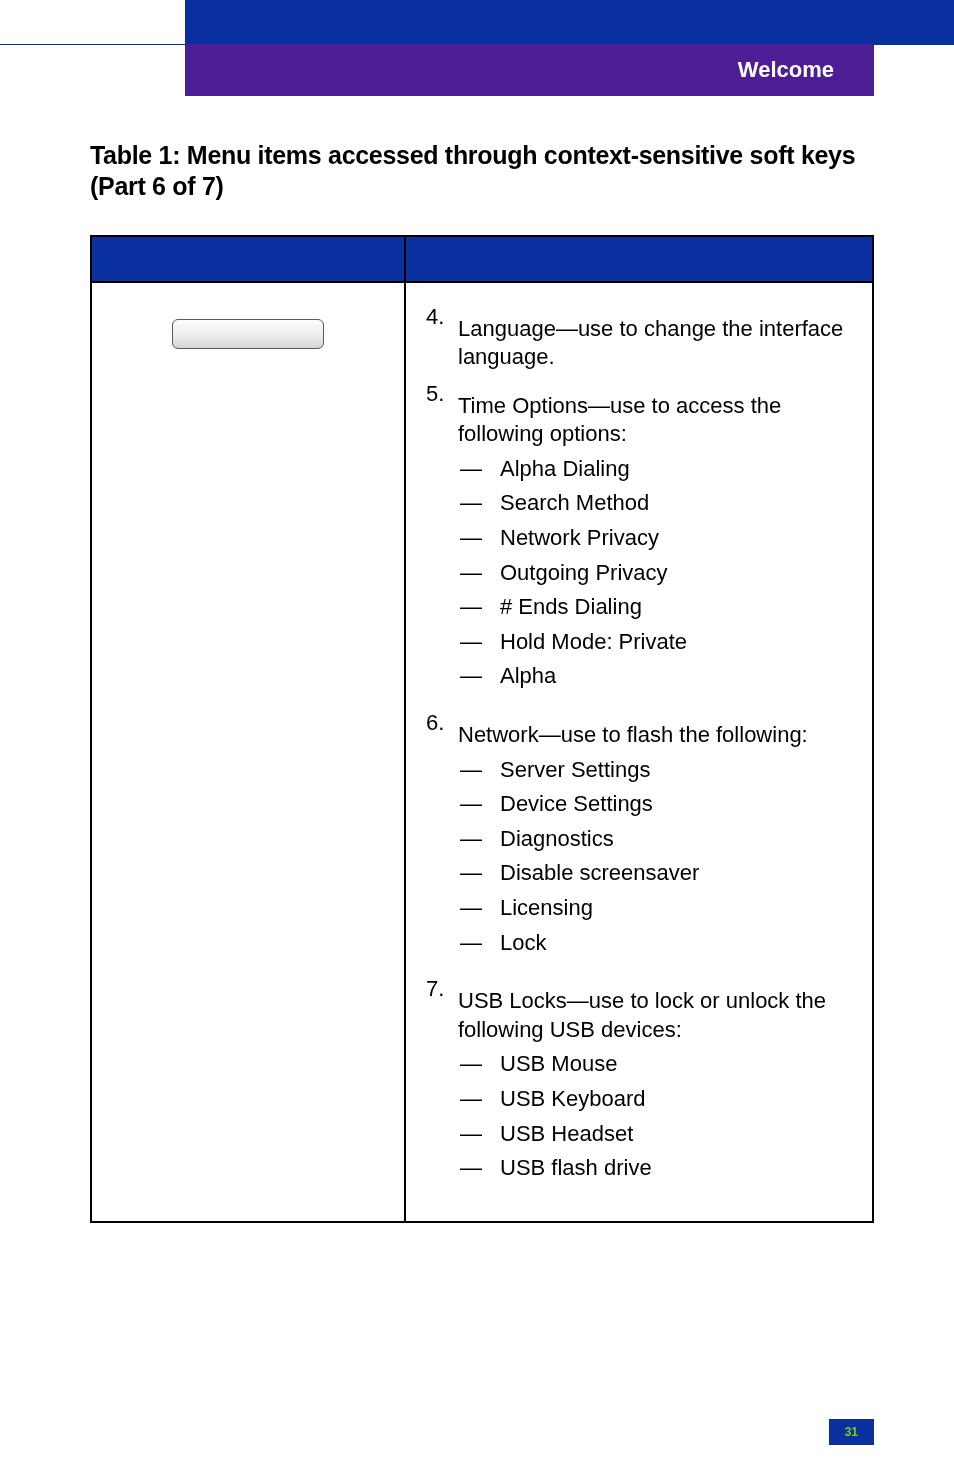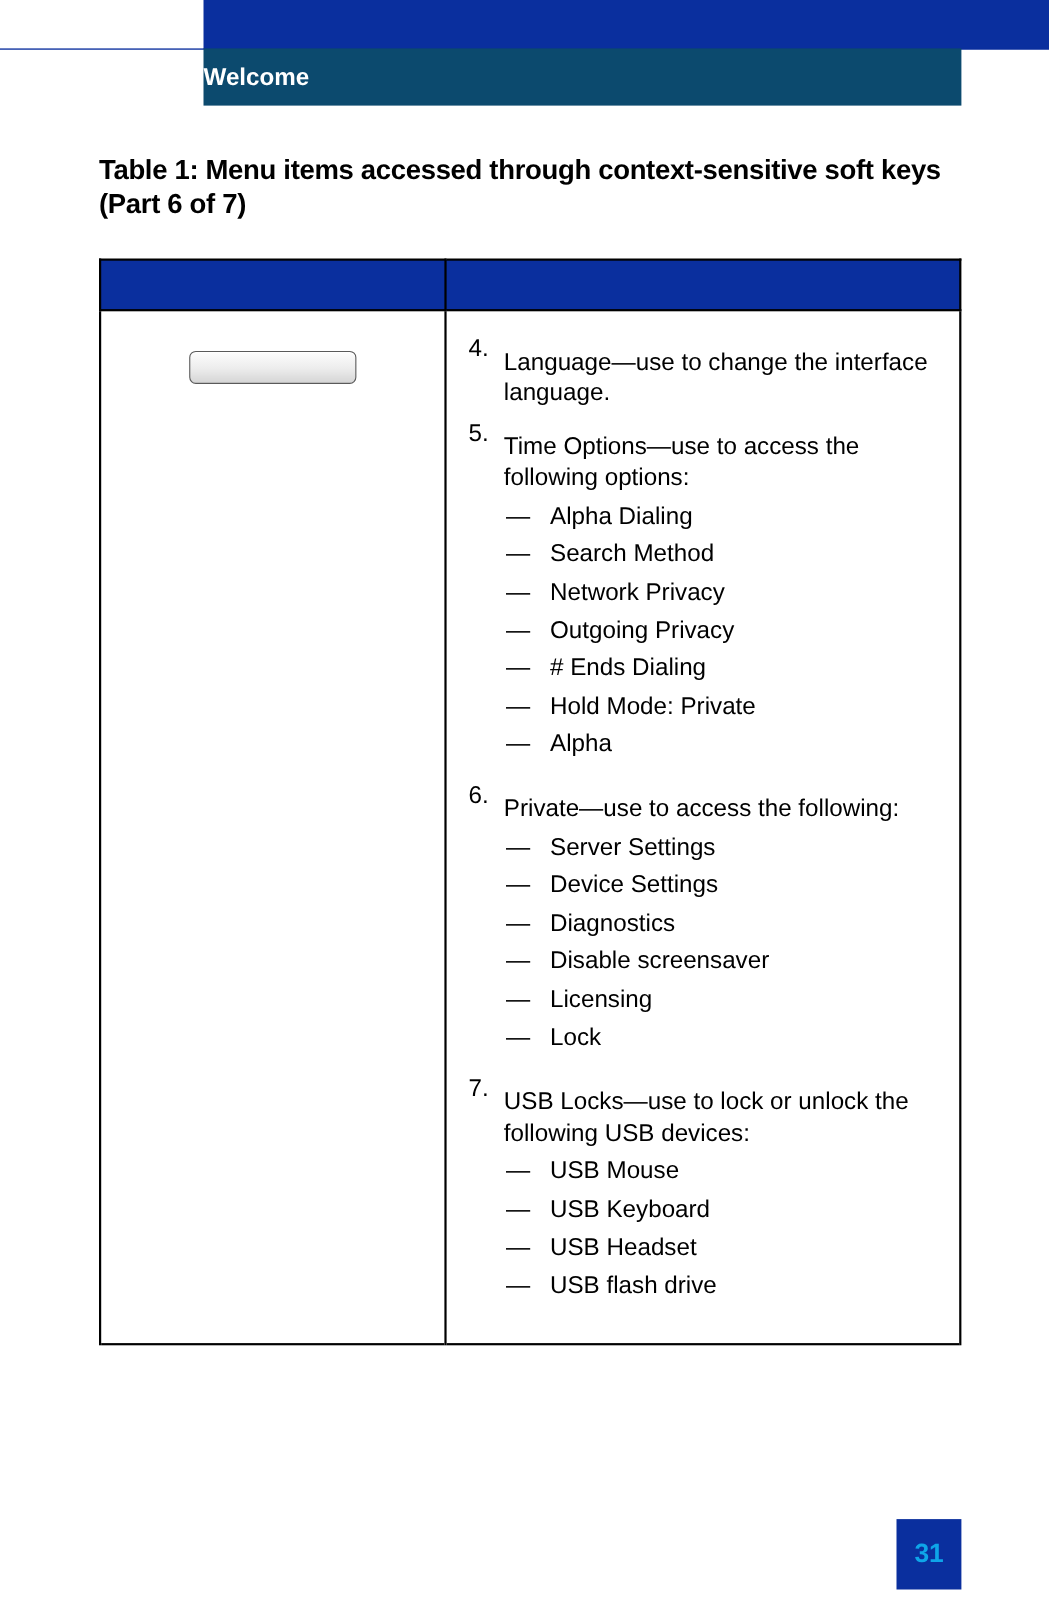--- a/index.html
+++ b/index.html
@@ -31,28 +31,28 @@
     width: 185px;
     height: 44px;
     background: #ffffff;
   }
   .header-tab {
     position: absolute;
     top: 44px;
     left: 185px;
     right: 80px;
     height: 52px;
-    background: #0c4a6e;
+    background: #4c1d95;
     color: #ffffff;
     font-weight: bold;
     font-size: 22px;
     display: flex;
     align-items: center;
-    justify-content: flex-start;
-    padding-right: 12px;
+    justify-content: flex-end;
+    padding-right: 40px;
     box-sizing: border-box;
   }
   .content {
     position: absolute;
     top: 140px;
     left: 90px;
     right: 80px;
   }
   .table-title {
     font-weight: bold;
@@ -126,24 +126,24 @@
   ul.sub-list > li .dash {
     width: 40px;
     flex: 0 0 40px;
     text-align: left;
   }
   .page-number {
     position: absolute;
     bottom: 30px;
     right: 80px;
     background: #0a2f9e;
-    color: #0ea5e9;
+    color: #84cc16;
     font-weight: bold;
-    font-size: 24px;
-    padding: 18px 16px;
+    font-size: 12px;
+    padding: 6px 16px;
   }
 </style>
 </head>
 <body>
 
 <div class="page">
 
   <div class="top-blue-band"></div>
   <div class="left-stripe"></div>
 
@@ -208,21 +208,21 @@
                           <span class="dash">—</span>
                           <span>Alpha</span>
                         </li>
                     </ul>
                   </span>
                 </li>
 
                 <li>
                   <span class="num">6.</span>
                   <span class="body">
-                    <span>Private—use to access the following:</span>
+                    <span>Network—use to flash the following:</span>
                     <ul class="sub-list">
                       <li>
                           <span class="dash">—</span>
                           <span>Server Settings</span>
                         </li>
                       <li>
                           <span class="dash">—</span>
                           <span>Device Settings</span>
                         </li>
                       <li>

